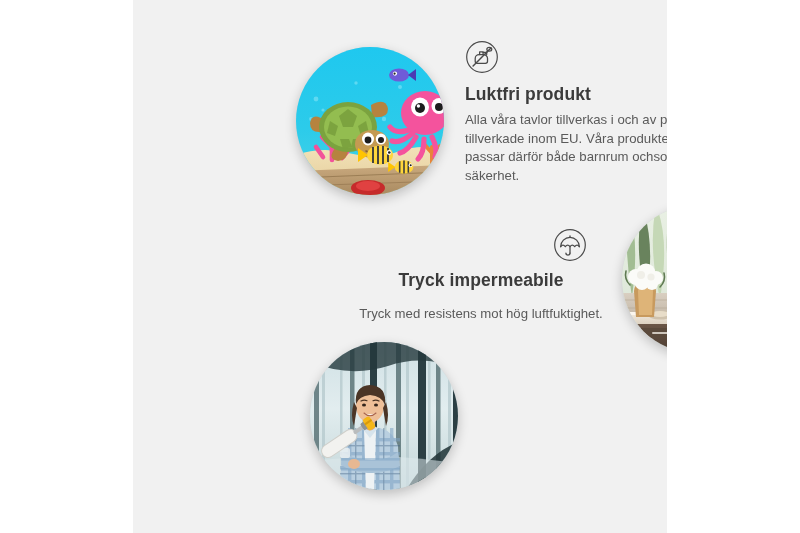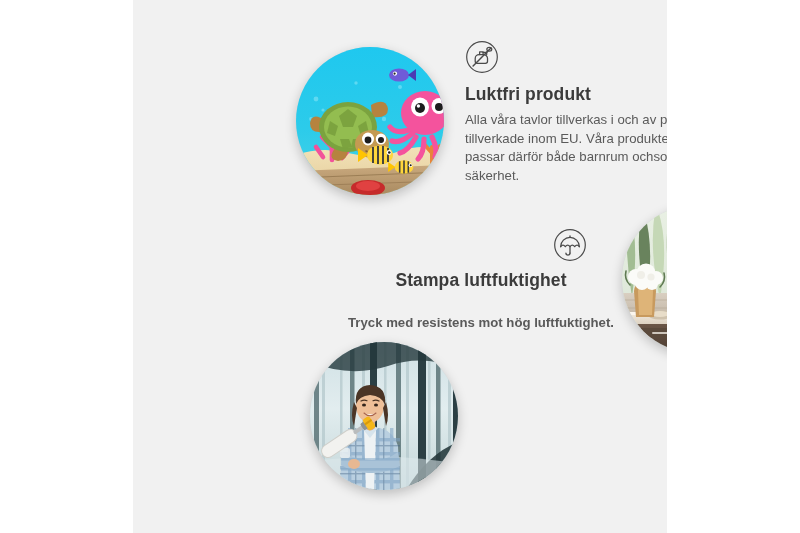--- a/index.html
+++ b/index.html
@@ -62,21 +62,21 @@
 
   
   #feature-1 { left: 332px; top: 40px; width: 296px; text-align: left; }
   #feature-1 h3 { margin-top: 10px; }
   #feature-1 p  { margin-top: 5px; }
 
   
   #feature-2 { left: 214px; top: 228px; width: 268px; text-align: center; }
   #feature-2 .icon-wrap { margin: 0 auto 0 auto; position: relative; left: 89px; }
   #feature-2 h3 { margin-top: 8px; }
-  #feature-2 p  { margin-top: 22px; font-weight: bold; }
+  #feature-2 p  { margin-top: 13px; }
 
   
   #feature-3 { left: 318px; top: 398px; width: 200px; text-align: center; }
   #feature-3 .icon-wrap { margin: 0 auto; }
   #feature-3 h3 { margin-top: 8px; }
   #feature-3 p  { margin-top: 4px; }
 
   
   #img-1 { left: 163px; top: 47px;  width: 148px; height: 148px; }
   #img-2 { left: 489px; top: 205px; width: 148px; height: 148px; }
@@ -464,19 +464,19 @@
 
           <path d="M9 22 q2.75 -3.6 5.5 0 q2.75 -3.6 5.5 0 q2.75 -3.6 5.5 0 q2.75 -3.6 5.5 0"></path>
 
           <path d="M20 22 v7.5"></path>
 
           <path d="M20 29.5 a2.4 2.4 0 0 1 -4.8 0"></path>
 
           <path d="M20 11 v-1.6"></path>
         </svg>
       </span>
-      <h3>Stampa luftfuktighet</h3>
+      <h3>Tryck impermeabile</h3>
       <p>Tryck med resistens mot hög luftfuktighet.</p>
     </div>
 
 
   </div>
 </div>
 
 </body></html>

